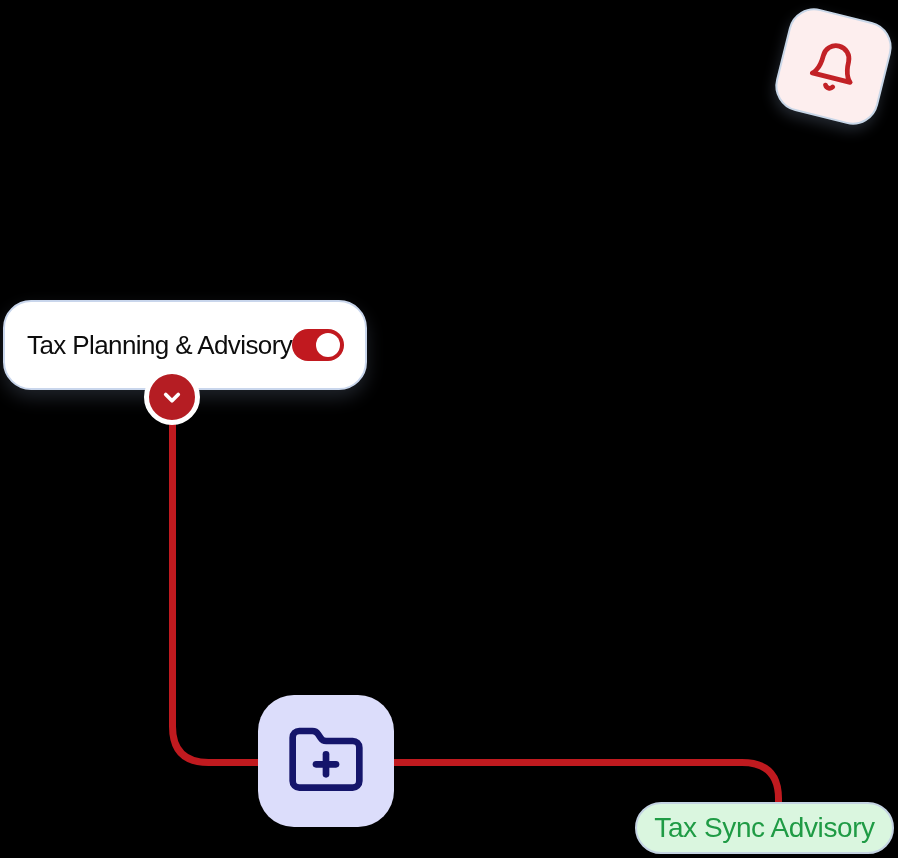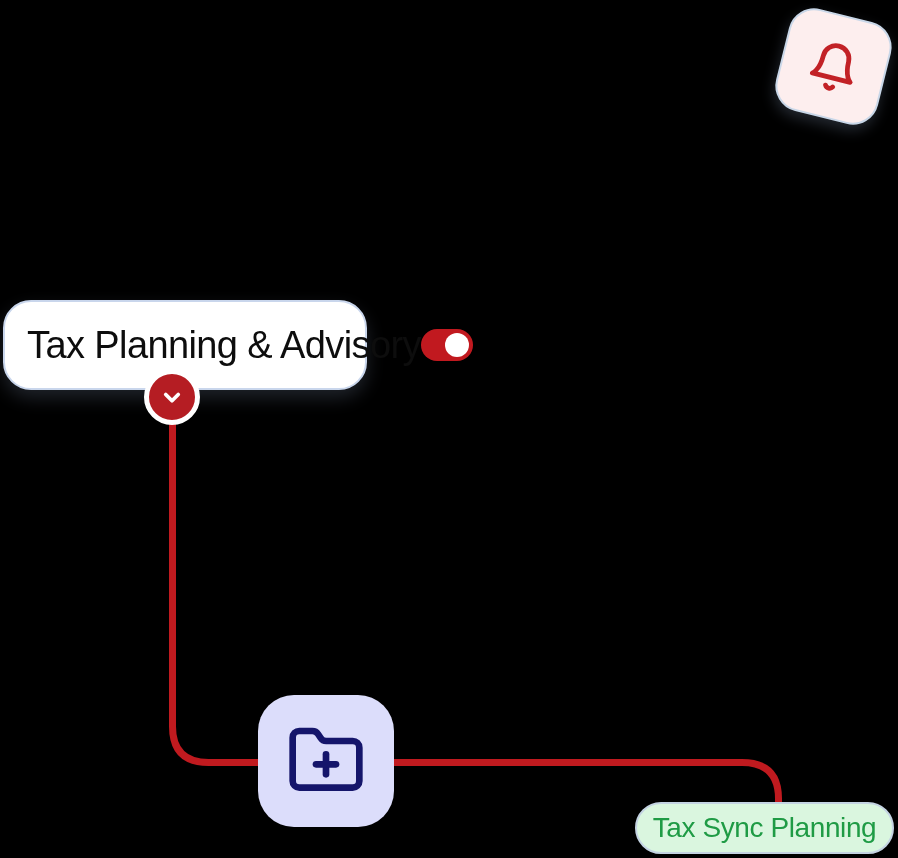--- a/index.html
+++ b/index.html
@@ -53,21 +53,21 @@
     border-radius: 28px;
     display: flex;
     align-items: center;
     justify-content: space-between;
     padding: 0 22px;
     box-sizing: border-box;
     z-index: 3;
     box-shadow: 0 8px 18px rgba(140,160,190,0.22);
   }
   .service-label {
-    font-size: 38px;
+    font-size: 26px;
     font-weight: 500;
     letter-spacing: -0.6px;
     color: var(--text, #0d0d0d);
     white-space: nowrap;
     text-align: right;
   }
   .toggle {
     position: relative;
     width: 52px;
     height: 32px;
@@ -177,16 +177,16 @@
 
   <div class="folder-card">
     <svg viewBox="0 0 24 24" fill="none" stroke="currentColor" stroke-width="2" stroke-linecap="round" stroke-linejoin="round">
       <path d="M12 10v6"></path>
       <path d="M9 13h6"></path>
       <path d="M20 20a2 2 0 0 0 2-2V8a2 2 0 0 0-2-2h-7.9a2 2 0 0 1-1.69-.9L9.6 3.9A2 2 0 0 0 7.93 3H4a2 2 0 0 0-2 2v13a2 2 0 0 0 2 2Z"></path>
     </svg>
   </div>
 
   <div class="status-pill">
-    <span class="pill-label">Tax Sync Planning</span>
+    <span class="pill-label">Tax Sync Advisory</span>
   </div>
 
 </div>
 
 </body></html>

